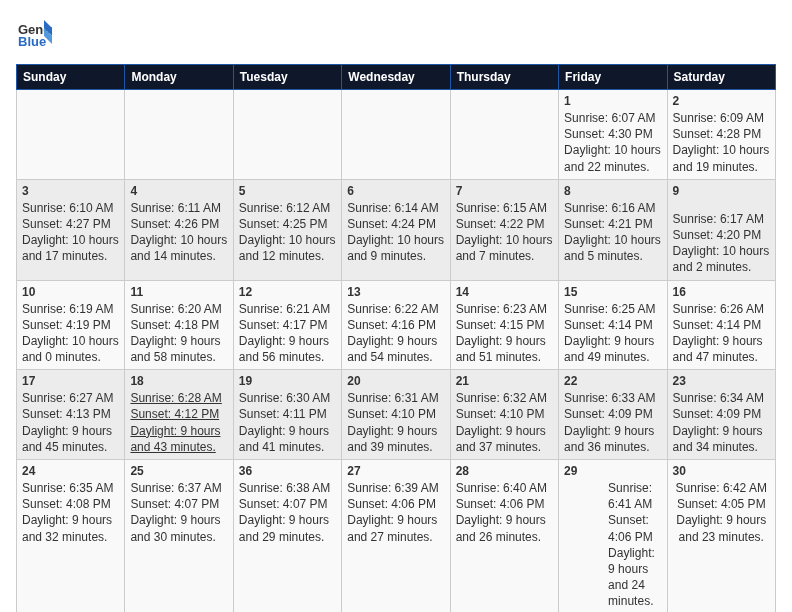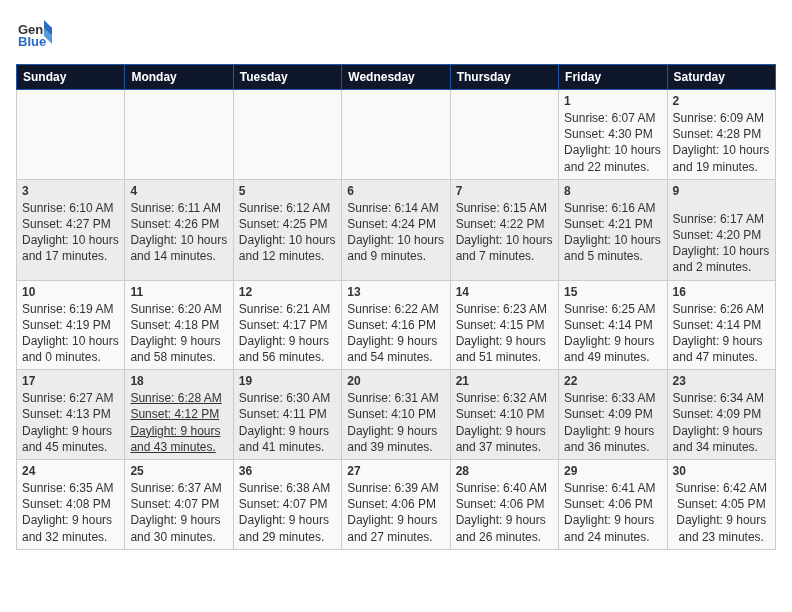--- a/index.html
+++ b/index.html
@@ -284,21 +284,21 @@
 Daylight: 9 hours and 27 minutes.</div>
         </td>
         <td>
           <span class="day-num">28</span>
           <div class="cell-text" style="white-space: pre-line;">Sunrise: 6:40 AM
 Sunset: 4:06 PM
 Daylight: 9 hours and 26 minutes.</div>
         </td>
         <td>
           <span class="day-num">29</span>
-          <div class="cell-text" style="white-space: pre-line;">Sunrise: 6:41 AM
+          <div class="cell-text" style="white-space: pre-line; margin-left: 44px;">Sunrise: 6:41 AM
 Sunset: 4:06 PM
 Daylight: 9 hours and 24 minutes.</div>
         </td>
         <td>
           <span class="day-num">30</span>
           <div class="cell-text" style="white-space: pre-line; text-align: center;">Sunrise: 6:42 AM
 Sunset: 4:05 PM
 Daylight: 9 hours and 23 minutes.</div>
         </td>
       </tr>

